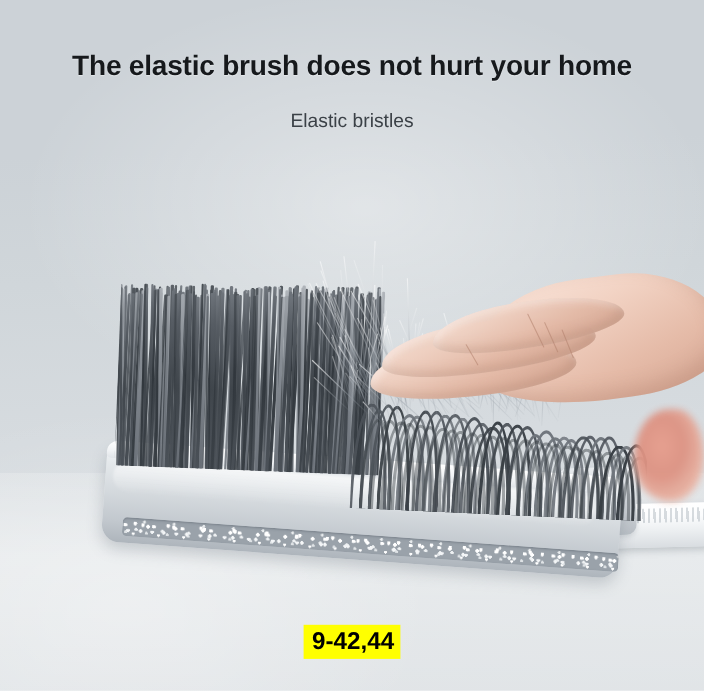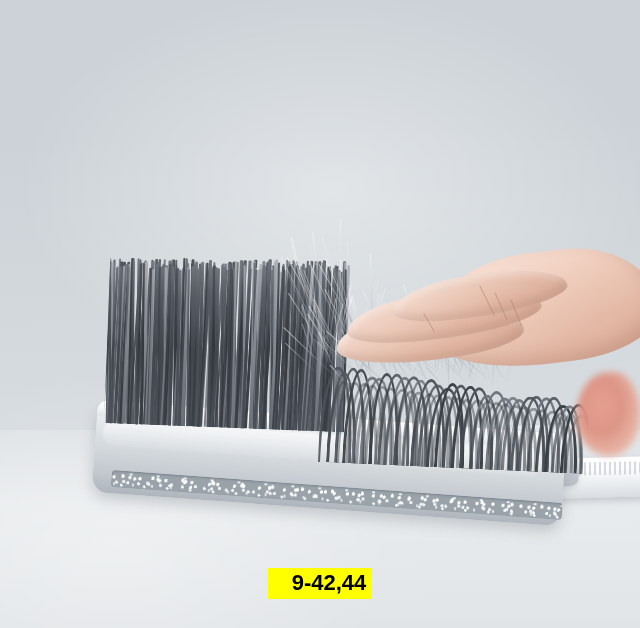--- a/index.html
+++ b/index.html
@@ -290,21 +290,21 @@
     top: 568px;
     text-align: center;
   }
   .label-chip {
     display: inline-block;
     background: #ffff00;
     color: #000000;
     font-size: 22px;
     font-weight: 700;
     line-height: 1.28;
-    padding: 1px 6px 2px 24px;
+    padding: 1px 6px 2px 8px;
     letter-spacing: 0px;
   }
 </style>
 </head>
 <body>
 
 <div id="stage">
 
   <div class="bg-glow"></div>
   <div class="bg-floor"></div>
@@ -734,18 +734,20 @@
       <div class="finger" style="left:346px; top:292px; width:196px; height:46px; transform:rotate(-8deg); opacity:0.97;"></div>
       <div class="finger" style="left:392px; top:274px; width:176px; height:42px; transform:rotate(-9deg); opacity:0.95;"></div>
       <div class="knuckle-line" style="left:470px; top:300px; width:34px; transform:rotate(64deg);"></div>
       <div class="knuckle-line" style="left:486px; top:306px; width:30px; transform:rotate(66deg);"></div>
       <div class="knuckle-line" style="left:502px; top:312px; width:28px; transform:rotate(68deg);"></div>
       <div class="knuckle-line" style="left:418px; top:322px; width:22px; transform:rotate(60deg);"></div>
       <div class="thumb-tip"></div>
     </div>
   </div>
 
+  <div class="headline">The elastic brush does not hurt your home</div>
+  <div class="subhead">Elastic bristles</div>
 
   <div class="label-wrap">
     <span class="label-chip">9-42,44</span>
   </div>
 
 </div>
 
 </body></html>

